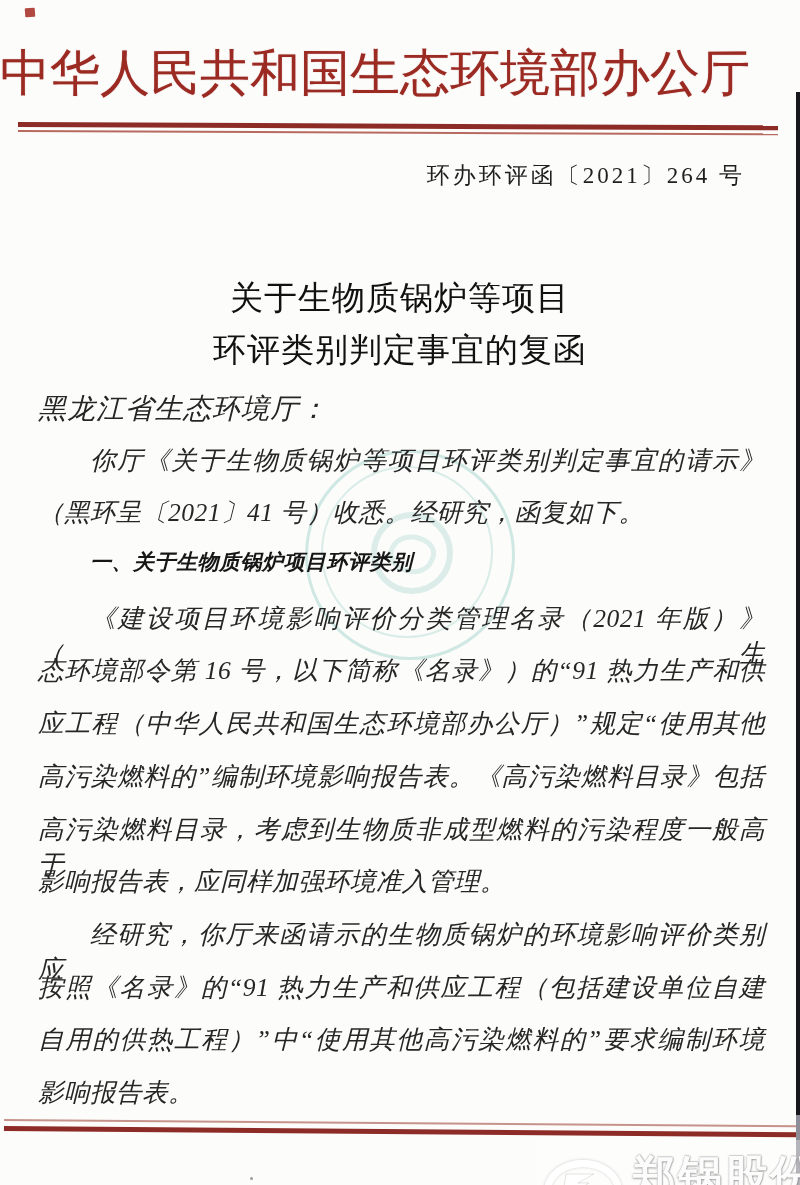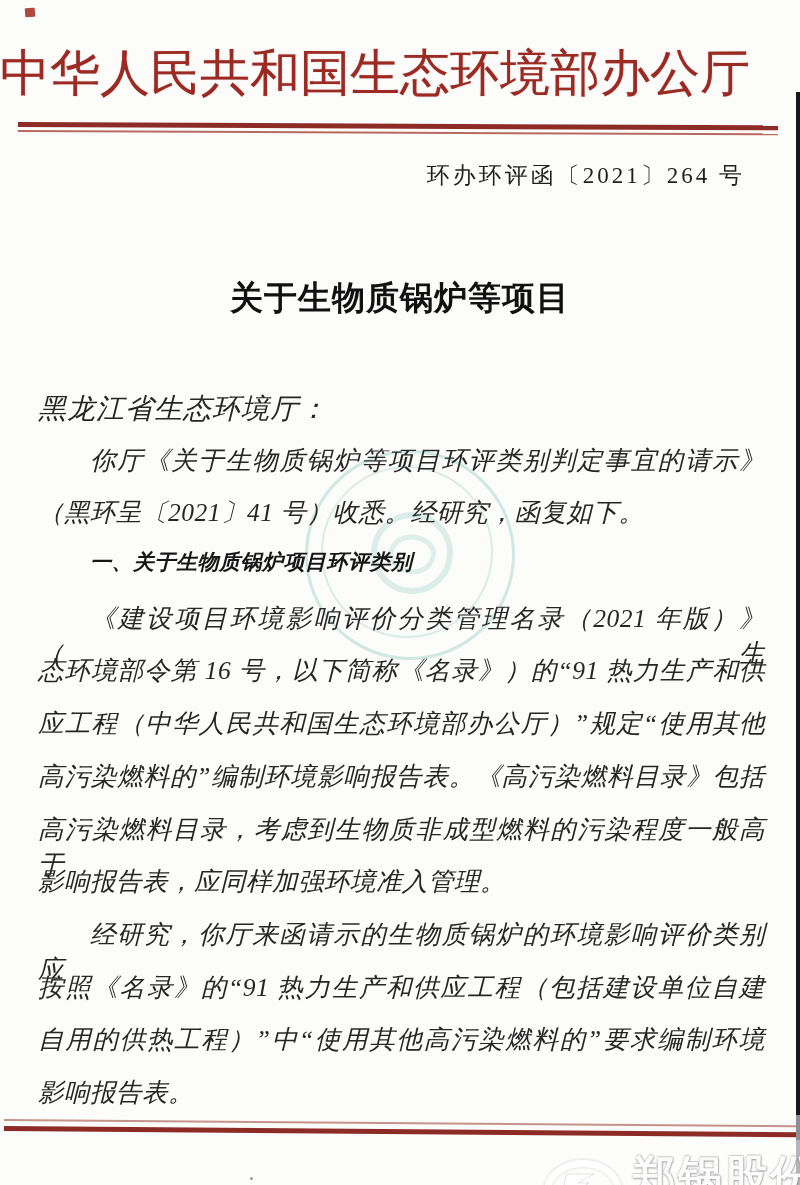--- a/index.html
+++ b/index.html
@@ -44,21 +44,21 @@
   .doc-number{
     position:absolute;top:160px;right:55px;
     font-size:23px;letter-spacing:3px;
     color:#1f1f1f;
     white-space:nowrap;
   }
   
   .doc-title{
     position:absolute;left:0;top:272px;width:100%;
     text-align:center;
-    font-size:33px;font-weight:bold;
+    font-size:33px;font-weight:normal;
     line-height:52px;letter-spacing:1px;
     color:#111;
   }
   
   .seal{position:absolute;left:305px;top:450px;width:210px;height:210px;z-index:0;pointer-events:none;}
   .seal .ring-outer{
     position:absolute;left:0;top:0;width:204px;height:204px;
     border:3px solid var(--seal-teal);border-radius:50%;
   }
   .seal .ring-inner{
@@ -147,20 +147,21 @@
   <div class="header-rule">
     <div class="thick"></div>
       <div class="gap"></div>
       <div class="thin"></div>
   </div>
 
   <div class="doc-number">环办环评函〔2021〕264 号</div>
 
   <div class="doc-title">
     <div>关于生物质锅炉等项目</div>
+    <div>环评类别判定事宜的复函</div>
   </div>
 
   <div class="seal">
     <div class="ring-outer"></div>
     <div class="ring-inner"></div>
     <div class="emblem"></div>
     <div class="swirl"></div>
   </div>
 
   <div class="body-text">

